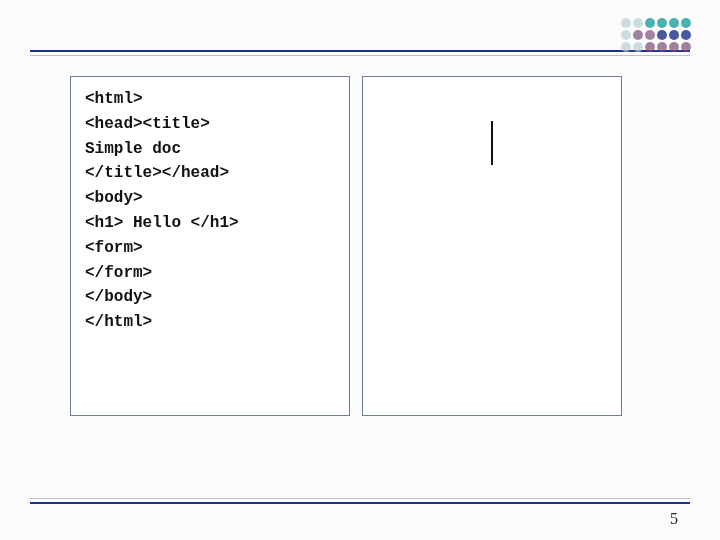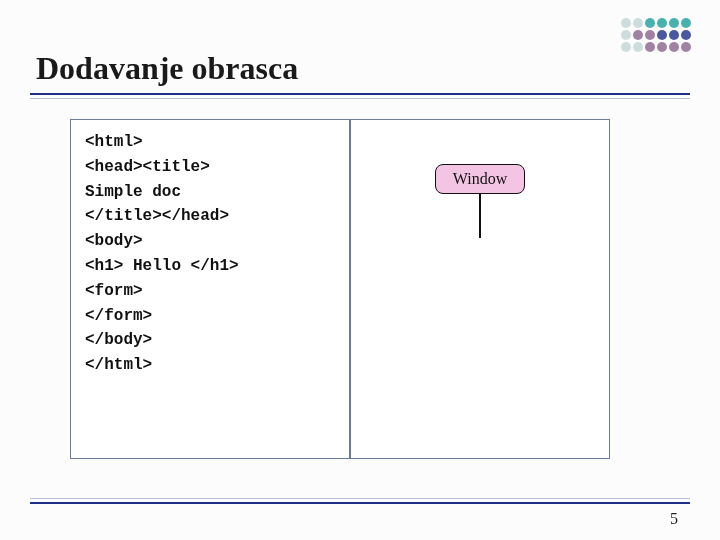--- a/index.html
+++ b/index.html
@@ -43,21 +43,21 @@
     padding-left: 6px;
   }
   .title-rule {
     height: 6px;
     border-top: 2px solid #1f2f8a;
     border-bottom: 1px solid #b8c0d8;
     margin: 0 0 20px 0;
   }
   .content {
     display: flex;
-    gap: 0;
+    gap: 12px;
     padding: 0 40px 0 40px;
   }
   .panel {
     border: 1px solid #6b7b9a;
     background: #fff;
     height: 340px;
     padding: 10px 14px;
   }
   .panel-left {
     flex: 0 0 280px;
@@ -131,39 +131,37 @@
       <span class="dot d-navy"></span>
       <span class="dot d-navy"></span>
     <span class="dot d-light"></span>
       <span class="dot d-light"></span>
       <span class="dot d-plum"></span>
       <span class="dot d-plum"></span>
       <span class="dot d-plum"></span>
       <span class="dot d-plum"></span>
   </div>
 
-  <h1 class="title">Dodavanje obrasca</h1>
   <div class="title-rule"></div>
 
   <div class="content">
     <div class="panel panel-left">
       <div class="code"><span>&lt;html&gt;</span>
 <span>&lt;head&gt;&lt;title&gt;</span>
 <span>Simple doc</span>
 <span>&lt;/title&gt;&lt;/head&gt;</span>
 <span>&lt;body&gt;</span>
 <span>&lt;h1&gt; Hello &lt;/h1&gt;</span>
 <span>&lt;form&gt;</span>
 <span>&lt;/form&gt;</span>
 <span>&lt;/body&gt;</span>
 <span>&lt;/html&gt;</span></div>
     </div>
 
     <div class="panel panel-right">
-      <div class="node">Window</div>
       <div class="connector"></div>
       <div class="connector"></div>
     </div>
   </div>
 
   <div class="footer-rule"></div>
   <div class="page-num">5</div>
 
 </div>
 

